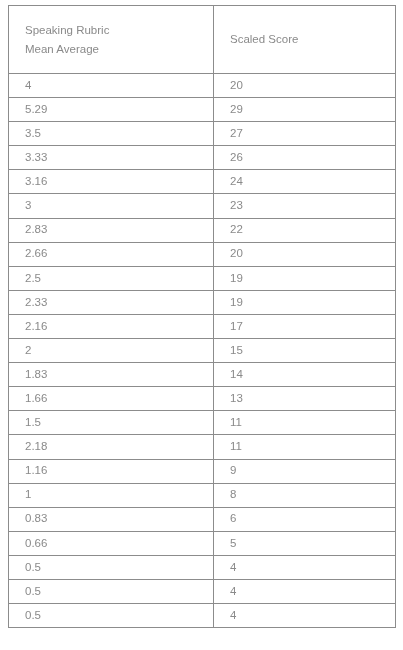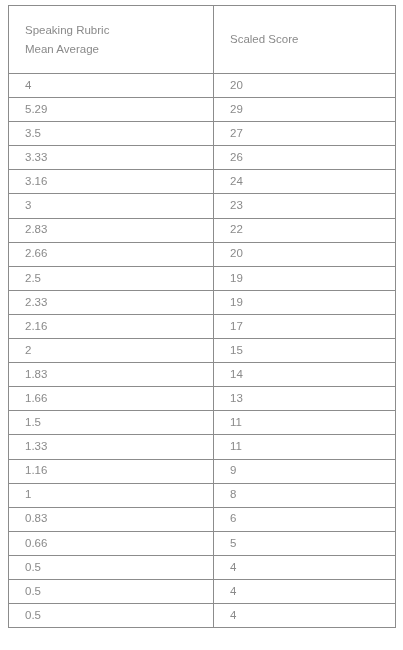--- a/index.html
+++ b/index.html
@@ -131,21 +131,21 @@
       </tr>
       <tr>
         <td>1.66</td>
         <td>13</td>
       </tr>
       <tr>
         <td>1.5</td>
         <td>11</td>
       </tr>
       <tr>
-        <td>1.33</td>
+        <td>2.18</td>
         <td>11</td>
       </tr>
       <tr>
         <td>1.16</td>
         <td>9</td>
       </tr>
       <tr>
         <td>1</td>
         <td>8</td>
       </tr>

